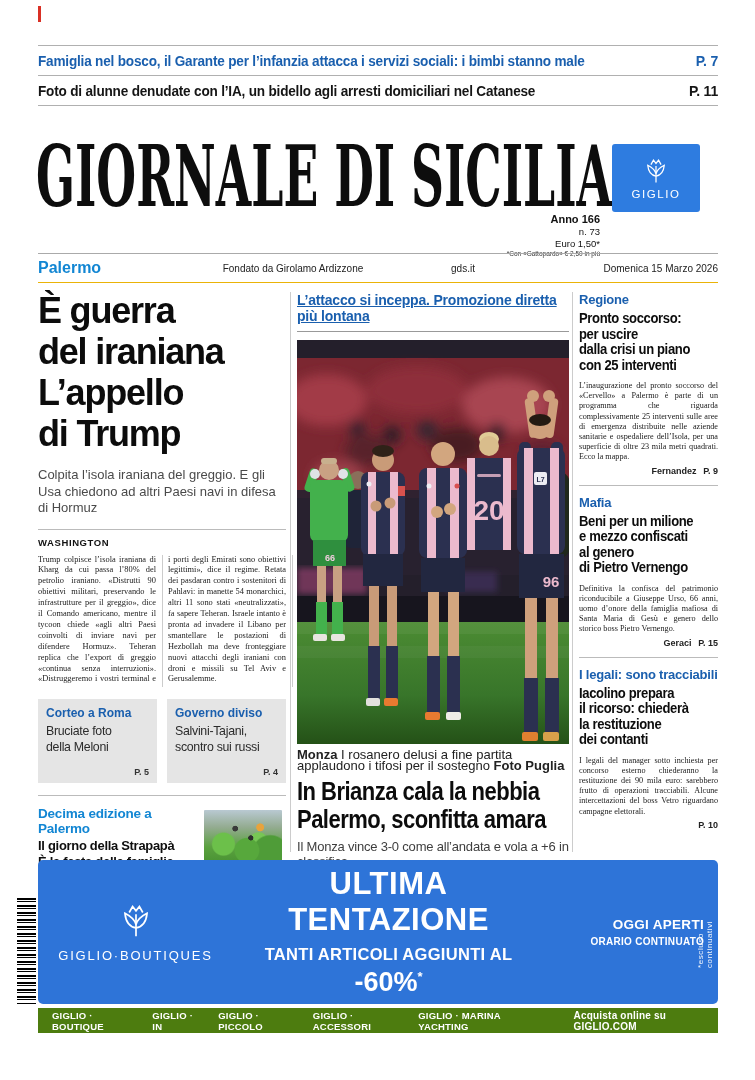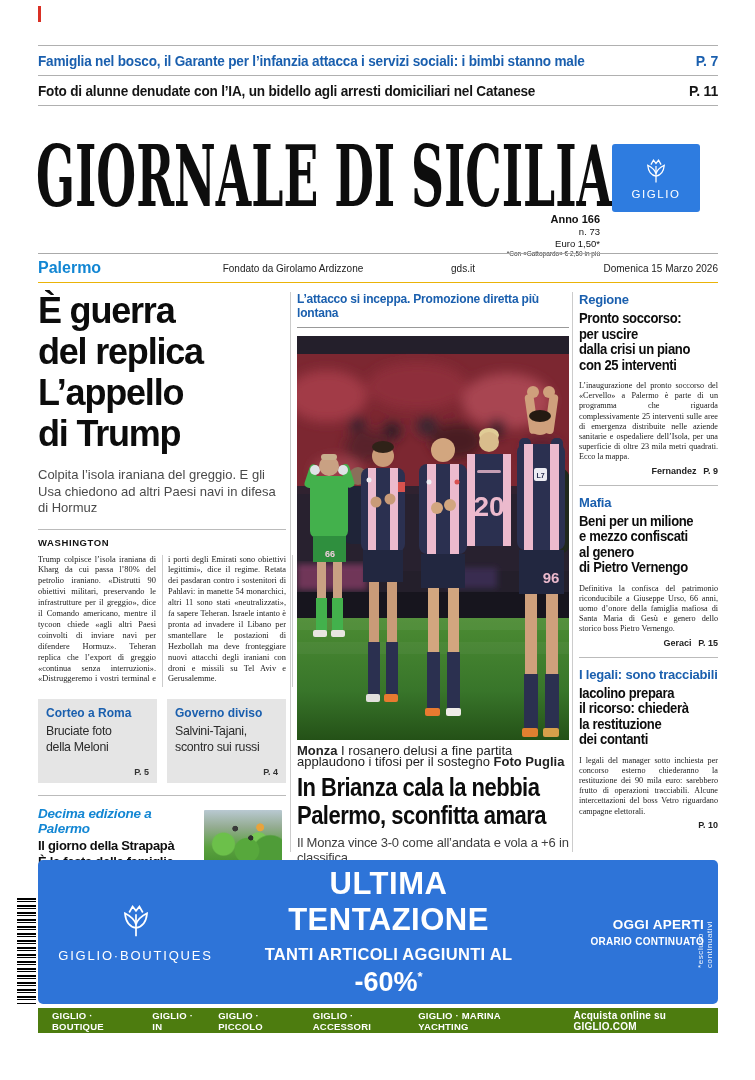--- a/index.html
+++ b/index.html
@@ -46,39 +46,39 @@
   .art-body{margin-top:7px;font-family:"Liberation Serif",serif;font-size:8.4px;line-height:10.9px;
             text-align:justify;columns:2;column-gap:12px;column-rule:1px solid #ccc;height:132px;color:#1a1a1a;}
   .art-page{font-family:"Liberation Sans",sans-serif;font-weight:bold;font-size:9px;text-align:right;margin-top:3px;color:#222;}
   .boxes{margin-top:12px;display:flex;gap:10px;}
   .box{width:138px;height:84px;background:#e5e5e5;padding:7px 8px;position:relative;box-sizing:border-box;cursor:pointer;}
   .box-k{color:#1a5fae;font-weight:bold;font-size:12px;}
   .box-t{margin-top:3px;font-size:13px;line-height:16px;color:#2b2b2b;letter-spacing:-0.3px;}
   .box-t span{display:block;transform:scaleX(.95);transform-origin:left;white-space:nowrap;}
   .box-p{position:absolute;right:8px;bottom:6px;font-size:9px;font-weight:bold;color:#333;}
   .strapapa{margin-top:10px;position:relative;padding-right:86px;min-height:66px;cursor:pointer;}
-  .str-k{color:#1286d3;font-weight:bold;font-size:13.5px;letter-spacing:-0.2px;font-style:italic;}
+  .str-k{color:#1286d3;font-weight:bold;font-size:13.5px;letter-spacing:-0.2px;}
   .str-t{font-weight:bold;font-size:13.5px;line-height:16.5px;color:#0e0e0e;letter-spacing:-0.3px;margin-top:2px;}
   .str-t span{display:block;transform:scaleX(.96);transform-origin:left;white-space:nowrap;}
   .str-b{margin-top:5px;font-family:"Liberation Serif",serif;font-size:8.6px;line-height:11px;color:#1a1a1a;}
   .str-p{text-align:right;font-weight:bold;font-size:9px;margin-top:1px;color:#222;}
   .str-photo{position:absolute;right:4px;top:4px;width:78px;height:62px;border-radius:1px;
     background:
       radial-gradient(circle at 72% 28%, #e8a33c 0 5%, transparent 6%),
       radial-gradient(circle at 40% 30%, #3a3a3a 0 4%, transparent 5%),
       radial-gradient(circle at 60% 45%, #2e2e2e 0 4%, transparent 5%),
       radial-gradient(circle at 25% 55%, #6cc04a 0 16%, transparent 18%),
       radial-gradient(circle at 55% 65%, #57a83c 0 20%, transparent 22%),
       radial-gradient(circle at 85% 70%, #4f9c38 0 22%, transparent 24%),
       radial-gradient(circle at 70% 50%, #77c655 0 13%, transparent 15%),
       linear-gradient(180deg,#b9c9d2 0%,#93ab90 28%,#5aa13f 60%,#3f8a2c 100%);}
 
   
   #col-center{position:absolute;left:297px;top:292px;width:272px;}
-  .c-kicker{color:#1a5fae;font-weight:bold;font-size:12px;letter-spacing:-0.2px;padding-bottom:7px;border-bottom:1px solid #999;}
+  .c-kicker{color:#1a5fae;font-weight:bold;font-size:14px;letter-spacing:-0.2px;padding-bottom:7px;border-bottom:1px solid #999;text-decoration:underline;}
   .c-photo{margin-top:8px;display:block;}
   .c-caption{margin-top:5px;font-size:13px;color:#222;line-height:11px;}
   .cap-place,.cap-credit{font-weight:bold;}
   .c-h{margin-top:7px;font-weight:bold;font-size:25px;line-height:27.5px;letter-spacing:-0.6px;color:#0c0c0c;cursor:pointer;}
   .c-h span{display:block;transform:scaleX(.88);transform-origin:left;white-space:nowrap;}
   .c-stand{margin-top:6px;font-size:13px;color:#3e3e3e;letter-spacing:-0.2px;}
   .c-by{margin-top:3px;text-align:right;font-size:9.5px;font-weight:bold;color:#222;}
   .c-by .pg{margin-left:5px;}
 
   
@@ -160,21 +160,21 @@
     <span class="dl-mid">gds.it</span>
     <span class="dl-date">Domenica 15 Marzo 2026</span>
   </div>
 
   <div class="vdiv" style="left:290px"></div>
   <div class="vdiv" style="left:572px"></div>
 
   <div id="col-left">
     <div class="lead-h">
       <span>È guerra</span>
-      <span>del replica</span>
+      <span>del iraniana</span>
       <span>L’appello</span>
       <span>di Trump</span>
     </div>
     <div class="lead-stand">Colpita l’isola iraniana del greggio. E gli Usa chiedono ad altri Paesi navi in difesa di Hormuz</div>
     <div class="rule"></div>
     <div class="art-place">WASHINGTON</div>
     <div class="art-body">
       <span>Trump colpisce l’isola iraniana di Kharg da cui passa l’80% del petrolio iraniano. «Distrutti 90 obiettivi militari, preservando le infrastrutture per il greggio», dice il Comando americano, mentre il tycoon chiede «agli altri Paesi coinvolti di inviare navi per difendere Hormuz». Teheran replica che l’export di greggio «continua senza interruzioni». «Distruggeremo i vostri terminal e i porti degli Emirati sono obiettivi legittimi», dice il regime. Retata dei pasdaran contro i sostenitori di Pahlavi: in manette 54 monarchici, altri 11 sono stati «neutralizzati», fa sapere Teheran. Israele intanto è pronta ad invadere il Libano per smantellare le postazioni di Hezbollah ma deve fronteggiare nuovi attacchi degli iraniani con droni e missili su Tel Aviv e Gerusalemme.</span>
       <div class="art-page">P. 2, 3, 4</div>
     </div>

